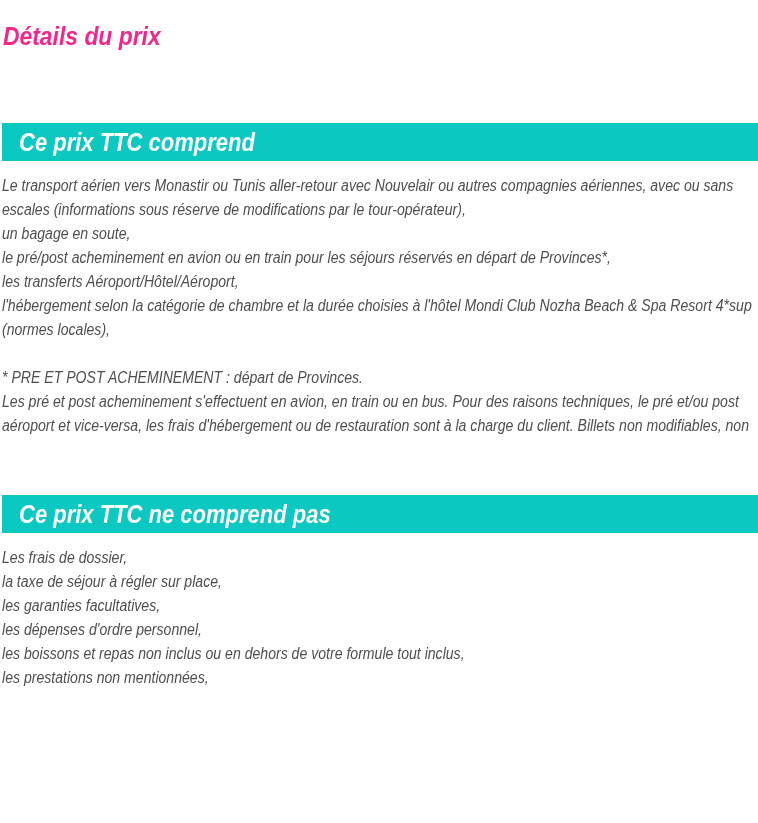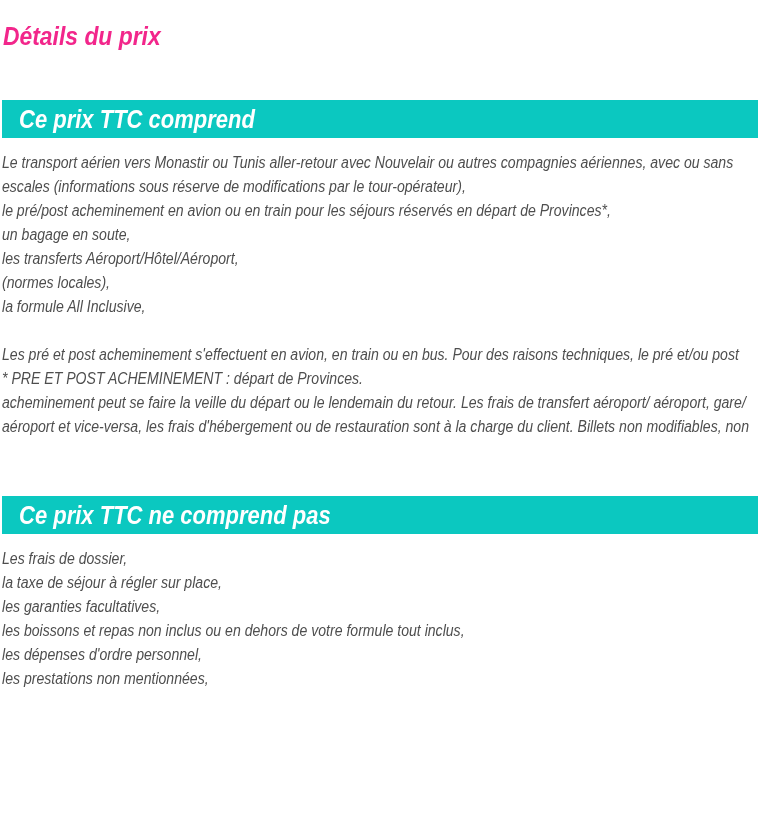--- a/index.html
+++ b/index.html
@@ -32,21 +32,21 @@
     color:var(--pink);
   }
   .banner{
     height:38px;
     margin-left:2px;
     padding-left:17px;
     background:var(--teal);
     display:flex;
     align-items:center;
   }
-  .banner-included{margin-top:49px;}
+  .banner-included{margin-top:72px;}
   .banner-not-included{margin-top:57px;}
   .banner-heading{
     font-style:italic;
     font-weight:700;
     font-size:25px;
     color:var(--banner-text);
   }
   .section-body{
     padding:13px 12px 0 2px;
   }
@@ -69,40 +69,39 @@
 
   <div class="banner banner-included">
     <span class="banner-heading">
       <span class="condensed">Ce prix TTC comprend</span>
     </span>
   </div>
 
   <div class="section-body">
       <div class="line"><span class="condensed">Le transport aérien vers Monastir ou Tunis aller-retour avec Nouvelair ou autres compagnies aériennes, avec ou sans</span></div>
       <div class="line"><span class="condensed">escales (informations sous réserve de modifications par le tour-opérateur),</span></div>
+      <div class="line"><span class="condensed">un bagage en soute,</span></div>
       <div class="line"><span class="condensed">le pré/post acheminement en avion ou en train pour les séjours réservés en départ de Provinces*,</span></div>
-      <div class="line"><span class="condensed">un bagage en soute,</span></div>
       <div class="line"><span class="condensed">les transferts Aéroport/Hôtel/Aéroport,</span></div>
+      <div class="line"><span class="condensed">l'hébergement selon la catégorie de chambre et la durée choisies à l'hôtel Mondi Club Nozha Beach &amp; Spa Resort 4*sup</span></div>
       <div class="line"><span class="condensed">(normes locales),</span></div>
-      <div class="line"><span class="condensed">la formule All Inclusive,</span></div>
       <div class="line"><span class="condensed">&nbsp;</span></div>
+      <div class="line"><span class="condensed">* PRE ET POST ACHEMINEMENT : départ de Provinces.</span></div>
       <div class="line"><span class="condensed">Les pré et post acheminement s'effectuent en avion, en train ou en bus. Pour des raisons techniques, le pré et/ou post</span></div>
-      <div class="line"><span class="condensed">* PRE ET POST ACHEMINEMENT : départ de Provinces.</span></div>
-      <div class="line"><span class="condensed">acheminement peut se faire la veille du départ ou le lendemain du retour. Les frais de transfert aéroport/ aéroport, gare/</span></div>
       <div class="line"><span class="condensed">aéroport et vice-versa, les frais d'hébergement ou de restauration sont à la charge du client. Billets non modifiables, non</span></div>
     </div>
 
   <div class="banner banner-not-included">
     <span class="banner-heading">
       <span class="condensed">Ce prix TTC ne comprend pas</span>
     </span>
   </div>
 
   <div class="section-body">
       <div class="line"><span class="condensed">Les frais de dossier,</span></div>
       <div class="line"><span class="condensed">la taxe de séjour à régler sur place,</span></div>
       <div class="line"><span class="condensed">les garanties facultatives,</span></div>
+      <div class="line"><span class="condensed">les dépenses d'ordre personnel,</span></div>
       <div class="line"><span class="condensed">les boissons et repas non inclus ou en dehors de votre formule tout inclus,</span></div>
-      <div class="line"><span class="condensed">les dépenses d'ordre personnel,</span></div>
       <div class="line"><span class="condensed">les prestations non mentionnées,</span></div>
     </div>
 
 </div>
 
 </body></html>

